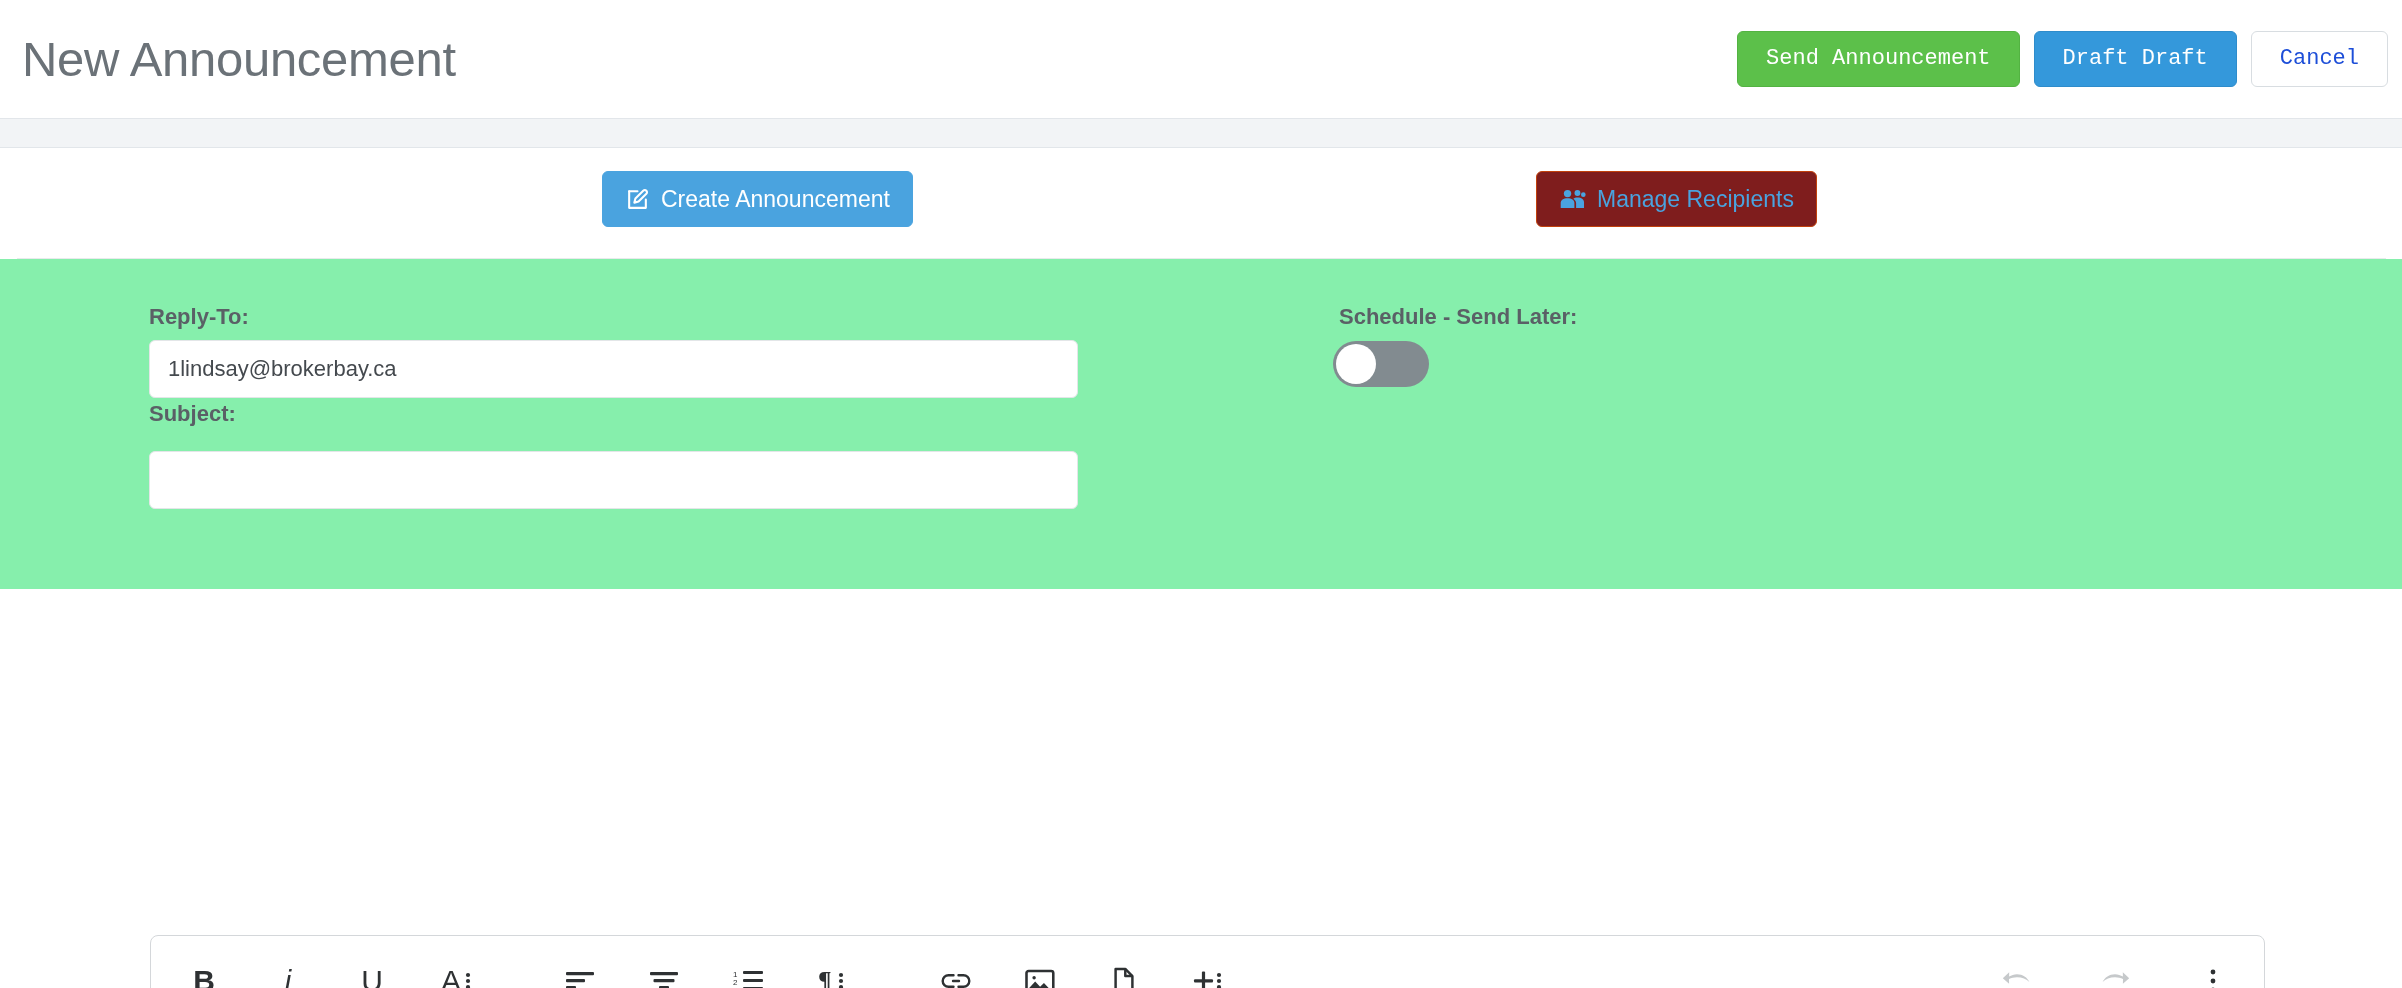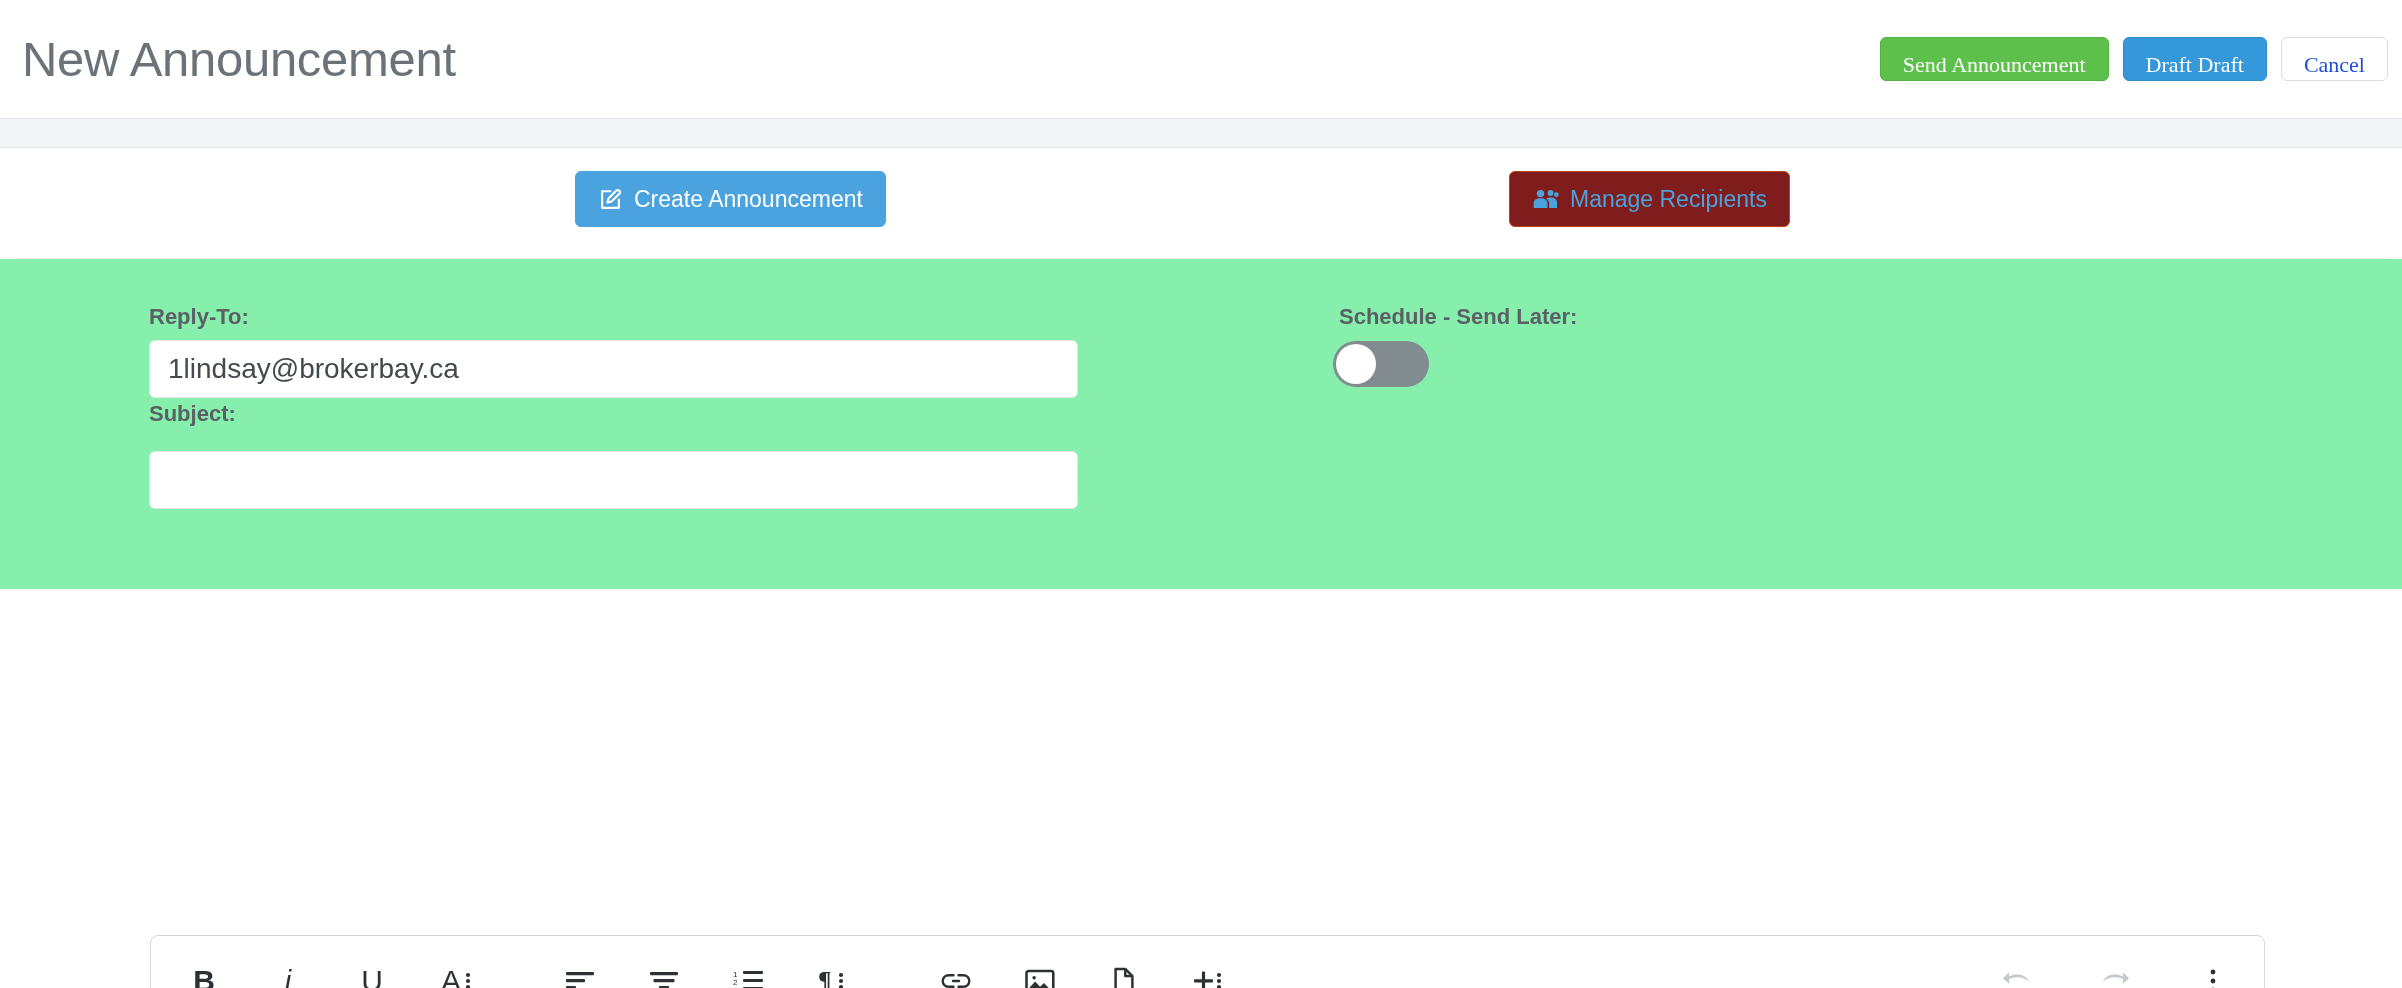--- a/index.html
+++ b/index.html
@@ -33,26 +33,26 @@
   }
 
   .header-actions {
     margin-left: auto;
     display: flex;
     align-items: center;
     gap: 14px;
   }
 
   .btn {
-    font-family: Liberation Serif, serif;
+    font-family: Liberation Mono, monospace;
     font-size: 22px;
     border-radius: 6px;
     border: 1px solid transparent;
-    padding: 0 22px;
-    height: 44px;
+    padding: 0 28px;
+    height: 56px;
     line-height: 54px;
     cursor: pointer;
     white-space: nowrap;
     display: inline-block;
   }
 
   .btn-send {
     background: #5cc04a;
     color: #ffffff;
     border-color: #53b342;
@@ -76,20 +76,21 @@
     background: #f2f4f6;
     border-top: 1px solid #e2e6ea;
     border-bottom: 1px solid #e2e6ea;
   }
 
   
   .tab-row {
     position: relative;
     height: 110px;
     background: #ffffff;
+    margin-left: 27px;
   }
 
   .tab-btn {
     position: absolute;
     top: 23px;
     height: 56px;
     line-height: 54px;
     border-radius: 6px;
     font-size: 23px;
     cursor: pointer;
@@ -134,21 +135,21 @@
     font-weight: bold;
     color: #5a6066;
     position: absolute;
   }
 
   .text-input {
     position: absolute;
     background: #ffffff;
     border: 1px solid #e3e6e8;
     border-radius: 6px;
-    font-size: 28px;
+    font-size: 22px;
     color: #44494e;
     font-family: "Liberation Sans", sans-serif;
     padding: 11px 18px;
     outline: none;
   }
 
   #reply-to-label { left: 149px; top: 45px; }
   #reply-to-input { left: 149px; top: 81px; width: 929px; height: 58px; }
   #subject-label  { left: 149px; top: 142px; }
   #subject-input  { left: 149px; top: 192px; width: 929px; height: 58px; }

